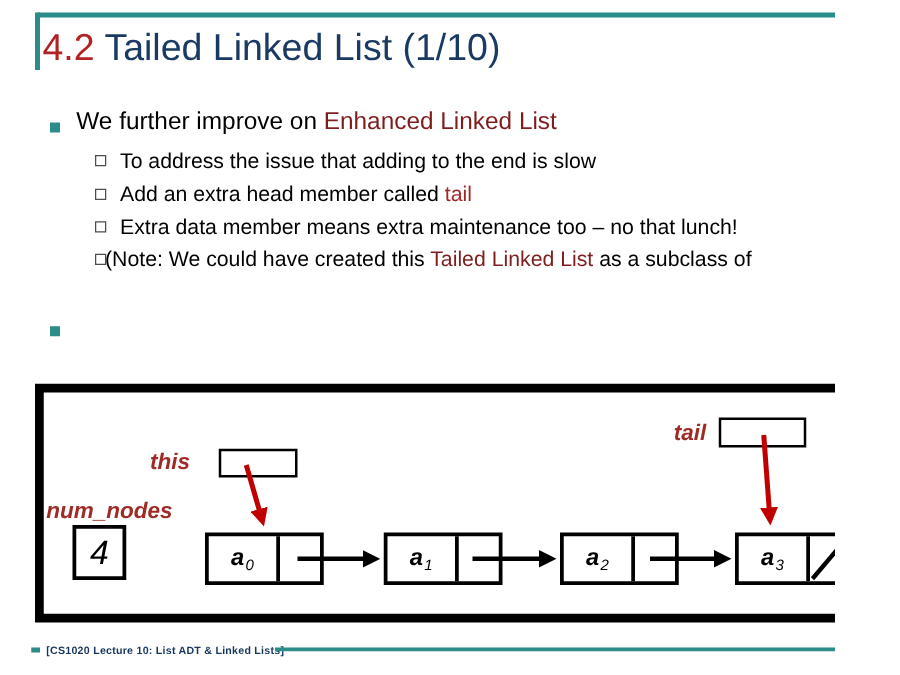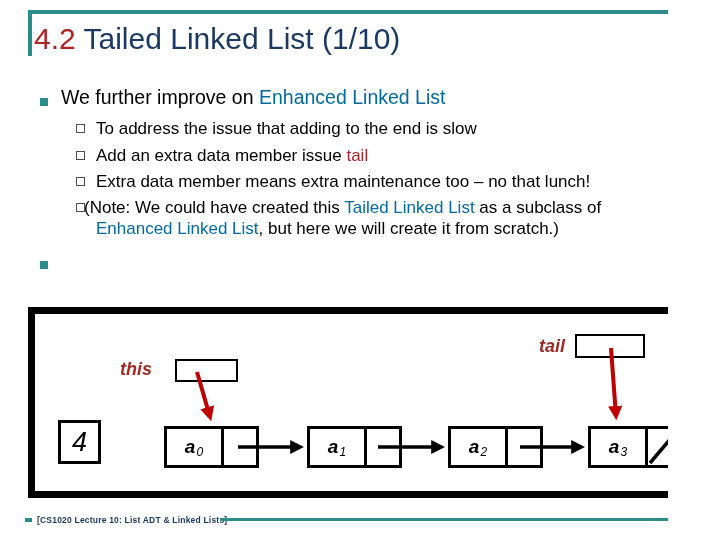--- a/index.html
+++ b/index.html
@@ -13,21 +13,21 @@
   .rule-h { left:30px; top:10px; width:648px; height:4px; background:#2B8C8A; }
   .rule-v { left:28px; top:10px; width:4px; height:46px; background:#2B8C8A; }
   .title { left:34px; top:23px; font-size:30px; line-height:32px; color:#1A3A64; white-space:nowrap; }
   .title .num { color:#B22222; }
 
   
   .sq { width:8px; height:8px; background:#2B8C8A; }
   .hsq { width:7px; height:7px; border:1.5px solid #4d4d4d; background:transparent; box-sizing:content-box; }
   .b-text { font-size:19.5px; color:#000000; white-space:nowrap; }
   .s-text { font-size:17px; color:#000000; white-space:nowrap; }
-  .link { color:#0369a1; }
+  .link { color:#7f1d1d; }
   .hl-red { color:#A3262A; }
 
   
   .dbox { left:28px; top:307px; width:674px; height:191px; border:7px solid #000; box-sizing:border-box; background:#fff; }
   .dlabel { font-style:italic; font-weight:bold; font-size:18px; color:#9E2B25; white-space:nowrap; }
   .pbox { border:2.5px solid #000; box-sizing:border-box; background:#fff; }
   .cntbox { left:58px; top:420px; width:43px; height:44px; border:3px solid #000; box-sizing:border-box;
             display:flex; align-items:center; justify-content:center;
             font-style:italic; font-size:27px; color:#000; }
   .node { top:426px; width:95px; height:42px; border:3px solid #000; box-sizing:border-box; display:flex; background:#fff; }
@@ -52,39 +52,39 @@
   <div class="abs rule-v"></div>
   <div class="abs title"><span class="num">4.2 </span><span>Tailed Linked List (1/10)</span></div>
 
   <div class="abs sq" style="left:40px; top:98px;"></div>
   <div class="abs b-text" style="left:61px; top:86px;"><span>We further improve on </span><span class="link">Enhanced Linked List</span></div>
 
   <div class="abs hsq" style="left:76px; top:124px;"></div>
   <div class="abs s-text" style="left:96px; top:119px;">To address the issue that adding to the end is slow</div>
 
   <div class="abs hsq" style="left:76px; top:151px;"></div>
-  <div class="abs s-text" style="left:96px; top:146px;"><span>Add an extra data member issue </span><span class="hl-red">tail</span></div>
+  <div class="abs s-text" style="left:96px; top:146px;"><span>Add an extra head member called </span><span class="hl-red">tail</span></div>
 
   <div class="abs hsq" style="left:76px; top:177px;"></div>
   <div class="abs s-text" style="left:96px; top:172px;">Extra data member means extra maintenance too – no that lunch!</div>
 
   <div class="abs hsq" style="left:76px; top:203px;"></div>
   <div class="abs s-text" style="left:84px; top:198px;"><span>(Note: We could have created this </span><span class="link">Tailed Linked List</span><span> as a subclass of</span></div>
-  <div class="abs s-text" style="left:96px; top:219px;"><span class="link">Enhanced Linked List</span><span>, but here we will create it from scratch.)</span></div>
 
   <div class="abs sq" style="left:40px; top:261px;"></div>
 
   <div class="abs dbox"></div>
 
   <div class="abs dlabel" style="left:539px; top:336px;">tail</div>
   <div class="abs pbox" style="left:575px; top:334px; width:70px; height:24px;"></div>
 
   <div class="abs dlabel" style="left:120px; top:359px;">this</div>
   <div class="abs pbox" style="left:175px; top:359px; width:63px; height:23px;"></div>
 
+  <div class="abs dlabel" style="left:37px; top:398px;">num_nodes</div>
   <div class="abs cntbox">
       <span>4</span>
     </div>
 
   <div class="abs node" style="left:164px;">
     <div class="ncell-data">
         <span>a</span>
         <span class="subscr">0</span>
       </div>
     <div class="ncell-ptr"></div>

